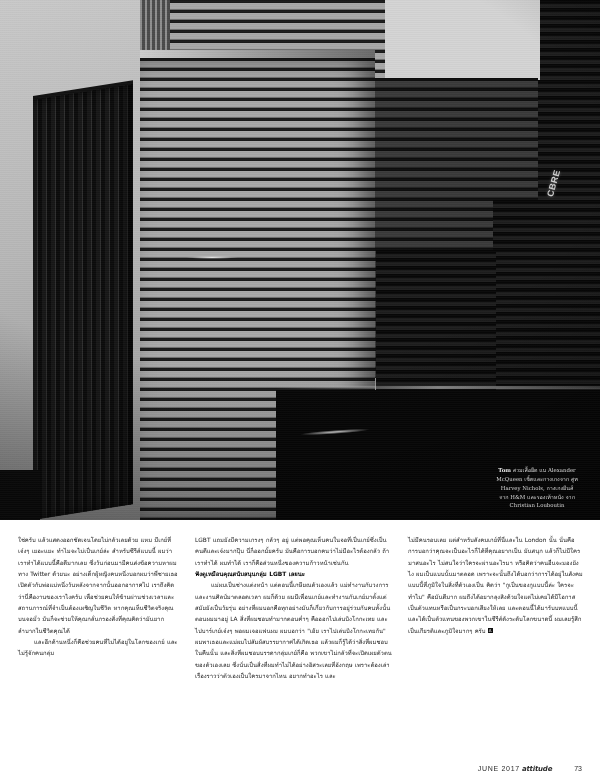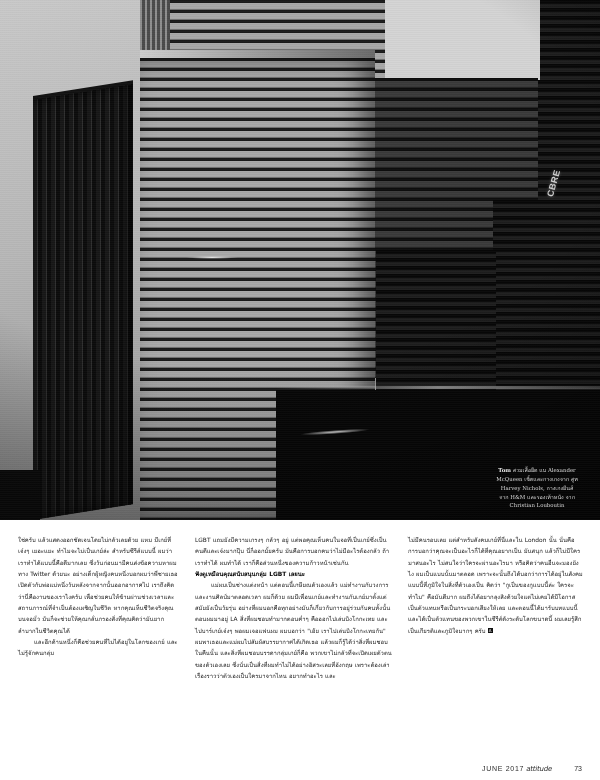--- a/index.html
+++ b/index.html
@@ -239,21 +239,21 @@
     width: 600px;
     text-align: right;
     padding-right: 18px;
     box-sizing: border-box;
     font-size: 7px;
     color: #2b2b2b;
     letter-spacing: .7px;
   }
   .footer .issue { font-family: "Liberation Sans", sans-serif; }
   .footer .brand {
-    font-weight: 400;
+    font-weight: 700;
     font-style: italic;
     letter-spacing: -.2px;
     margin: 0 2px;
   }
   .footer .pagenum {
     display: inline-block;
     margin-left: 20px;
     font-family: "Liberation Sans", sans-serif;
     letter-spacing: 0;
   }

